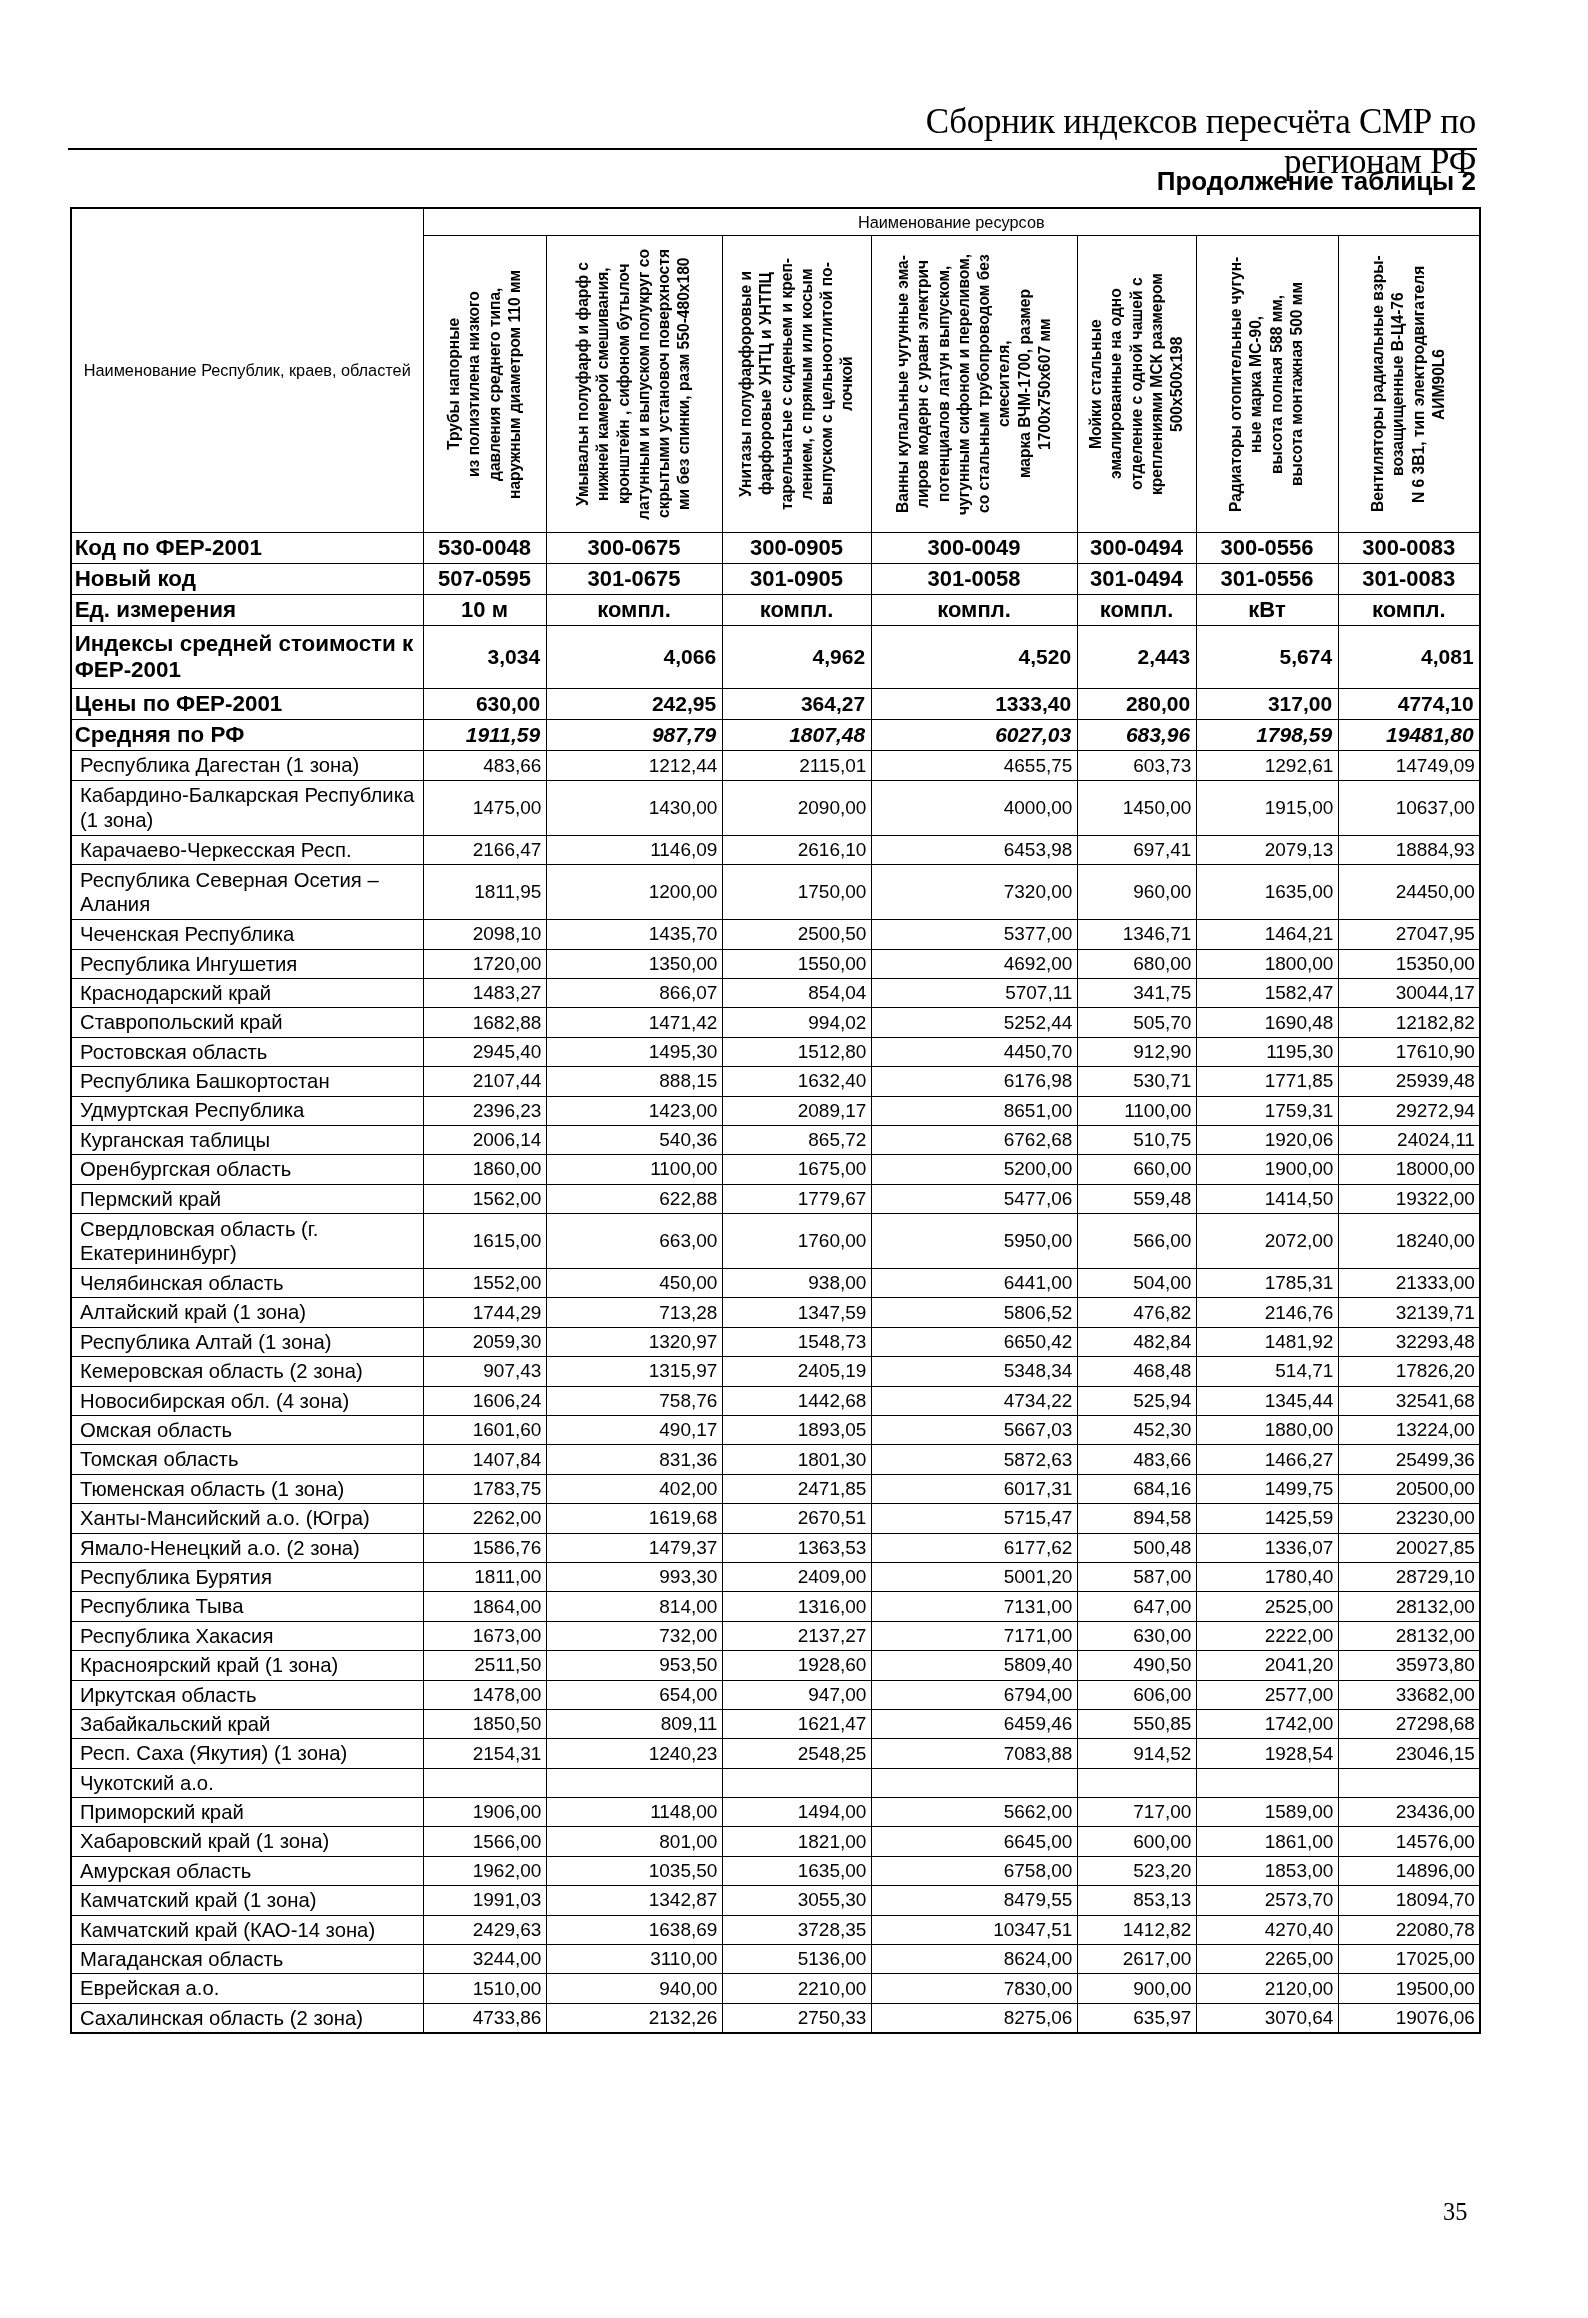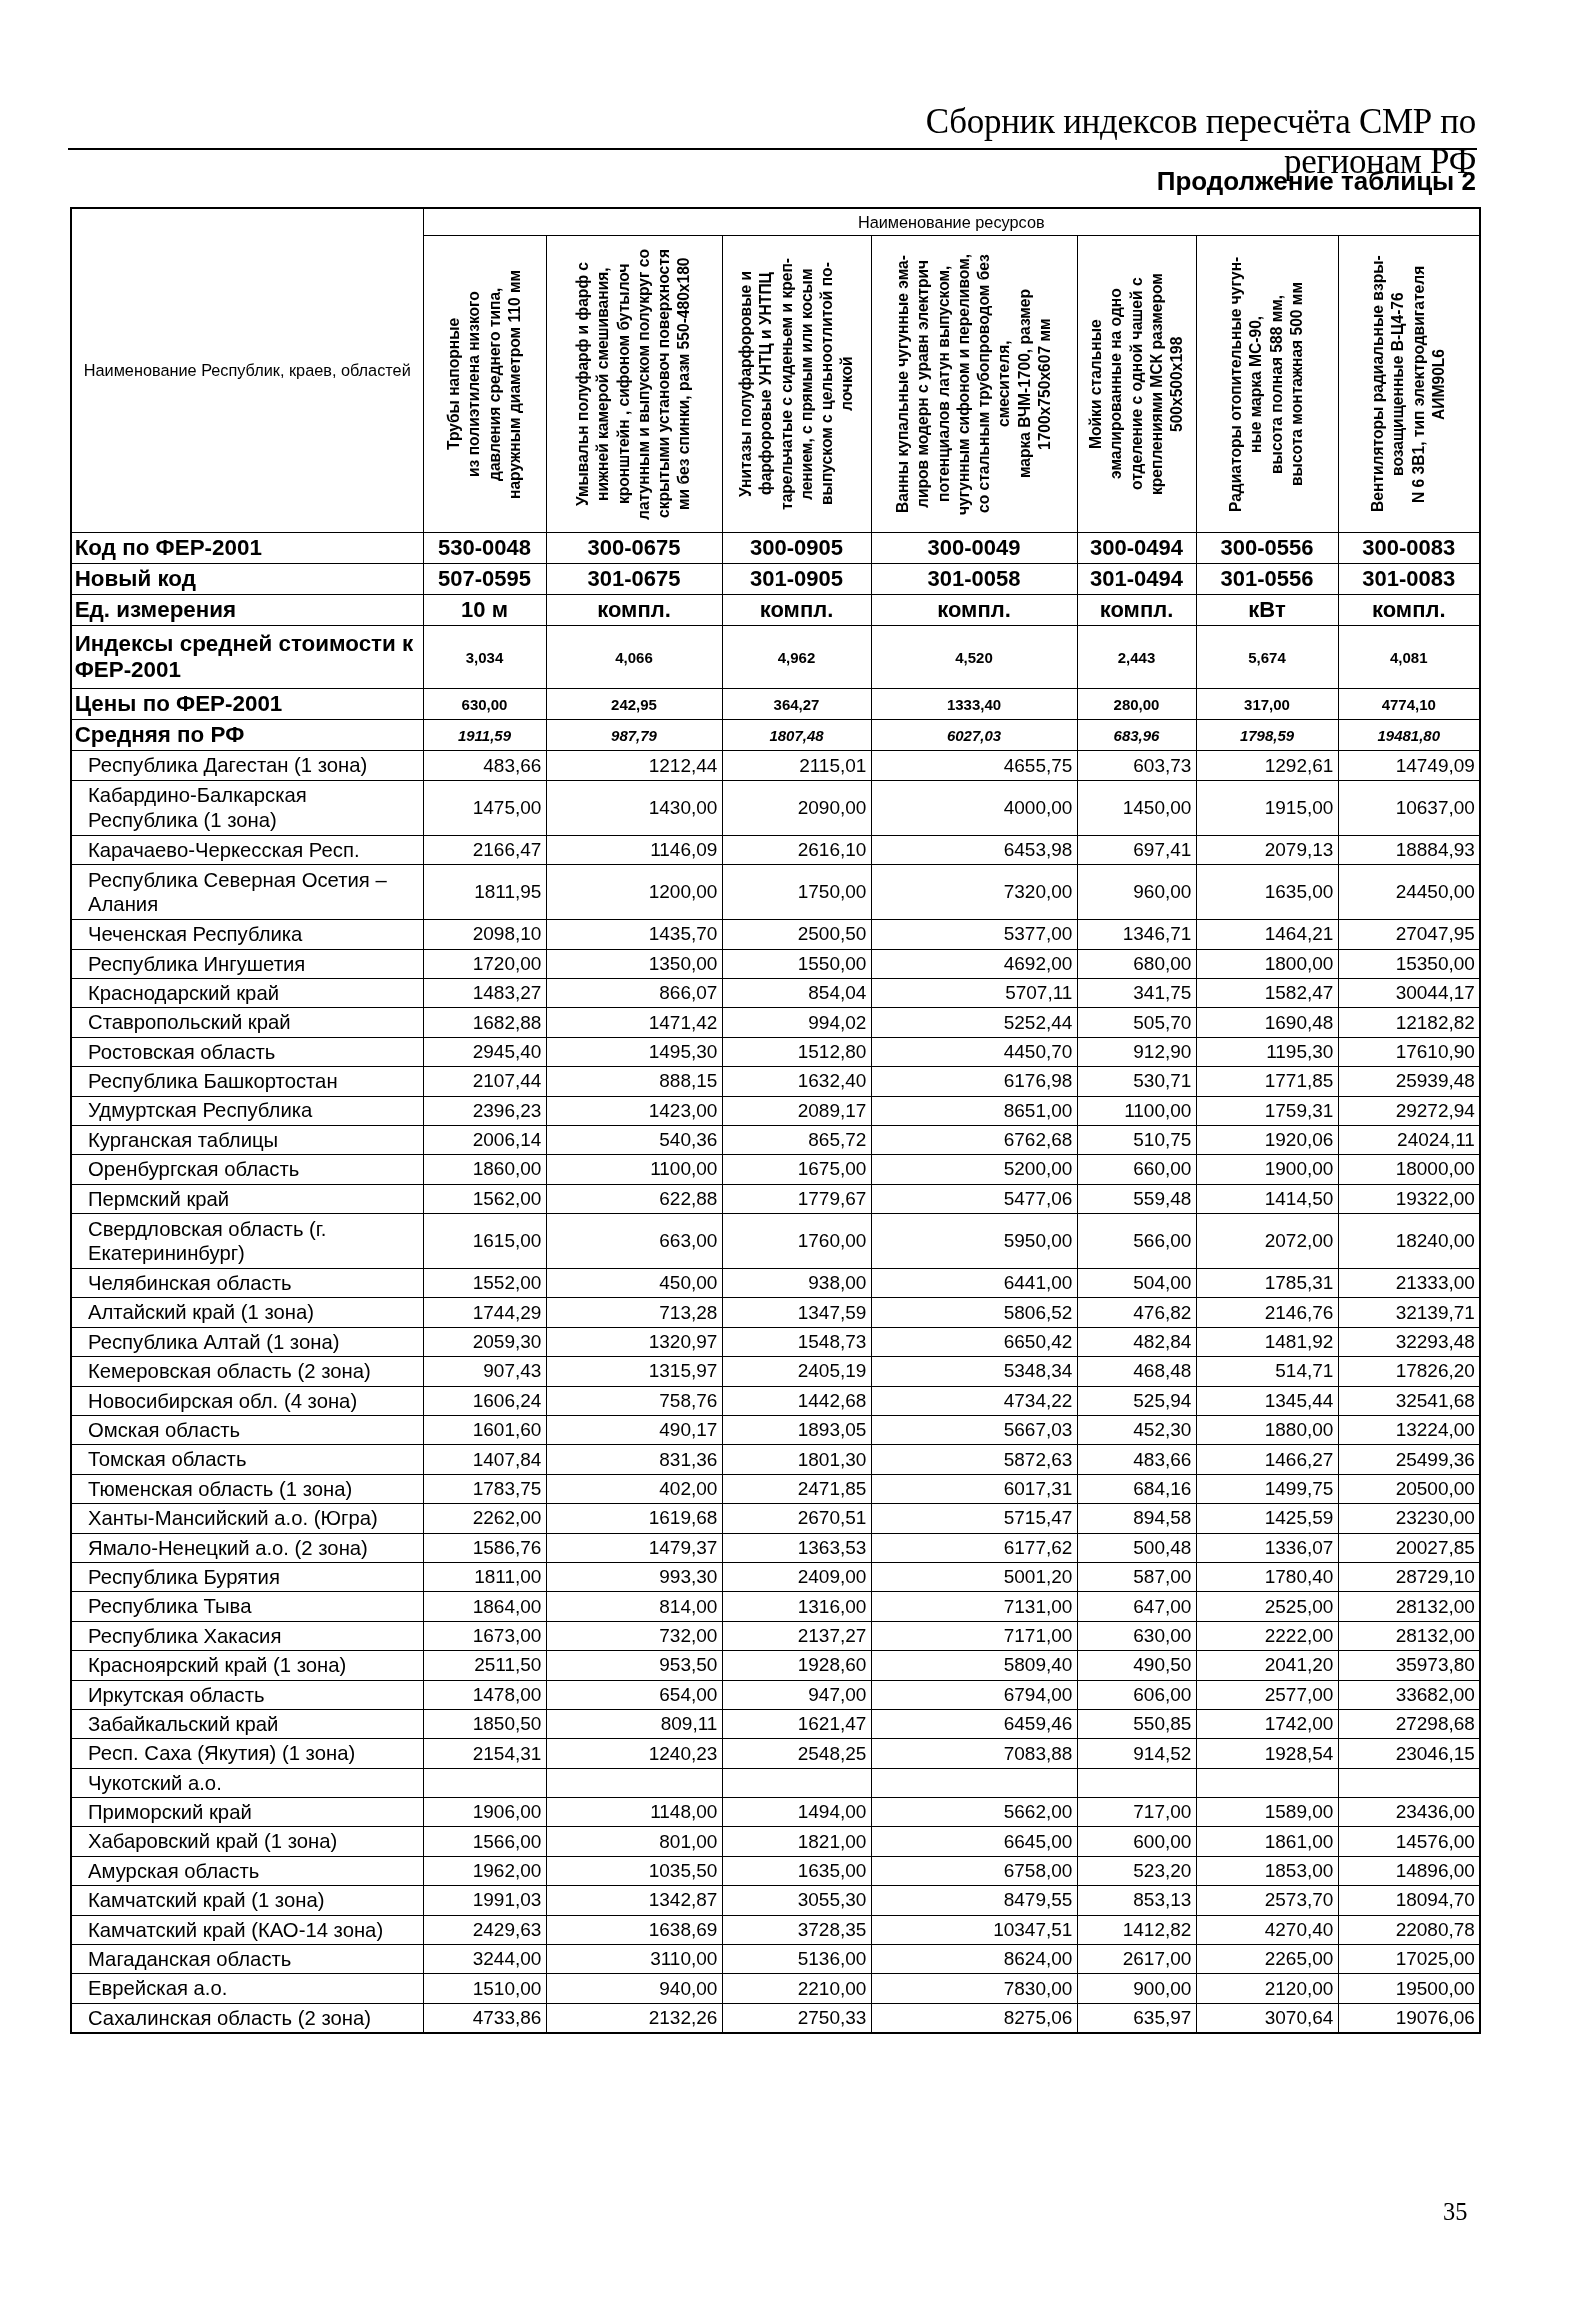--- a/index.html
+++ b/index.html
@@ -13,25 +13,25 @@
   col.c-region { width:352px; }
   col.c1 { width:123px; } col.c2 { width:176px; } col.c3 { width:149px; }
   col.c4 { width:206px; } col.c5 { width:119px; } col.c6 { width:142px; } col.c7 { width:142px; }
   .hdr-region { font-size:16.3px; text-align:center; font-weight:normal; vertical-align:middle; }
   .hdr-group { font-size:16.3px; text-align:center; font-weight:normal; height:26px;border-radius:8px; }
   .hdr-rot { height:291px; padding:2.7px 1.4px; vertical-align:middle; }
   .rot { writing-mode:vertical-rl; transform:rotate(180deg); font-size:15.6px; line-height:20.3px; text-align:center; margin:0 auto; height:284px; white-space:pre-line; }
   tr.meta td { font-weight:bold; font-size:22px; text-align:center; height:30px; font-family:"Liberation Sans", sans-serif;margin-left:25px; }
   tr.meta td.label { text-align:left; font-size:22.4px; padding-left:2.7px; }
   tr.meta.tall td { height:62px; }
-  tr.meta td.small { font-size:15px; }
+  tr.meta td.small { font-size:21px;text-align:right; }
   tr.meta.avg td { font-style:italic; }
   tr.meta.avg td.label { font-style:normal; }
   tr.row td { font-size:19px; height:28.4px; text-align:right; padding-right:4.1px; }
-  tr.row td.label { text-align:left; padding-left:16px; font-size:20.3px; line-height:24.4px; }
+  tr.row td.label { text-align:left; padding-left:8px; font-size:20.3px; line-height:24.4px; }
   tr.row.two td { height:54px; }
   .page-no { position:absolute; left:1443px; top:2198px; font-family:"Liberation Serif", serif; font-size:24.4px; }
 </style>
 </head>
 <body>
 
 <div class="running-head">Сборник индексов пересчёта СМР  по регионам РФ</div>
 <div class="head-rule"></div>
 <div class="table-title">Продолжение таблицы 2</div>
 

